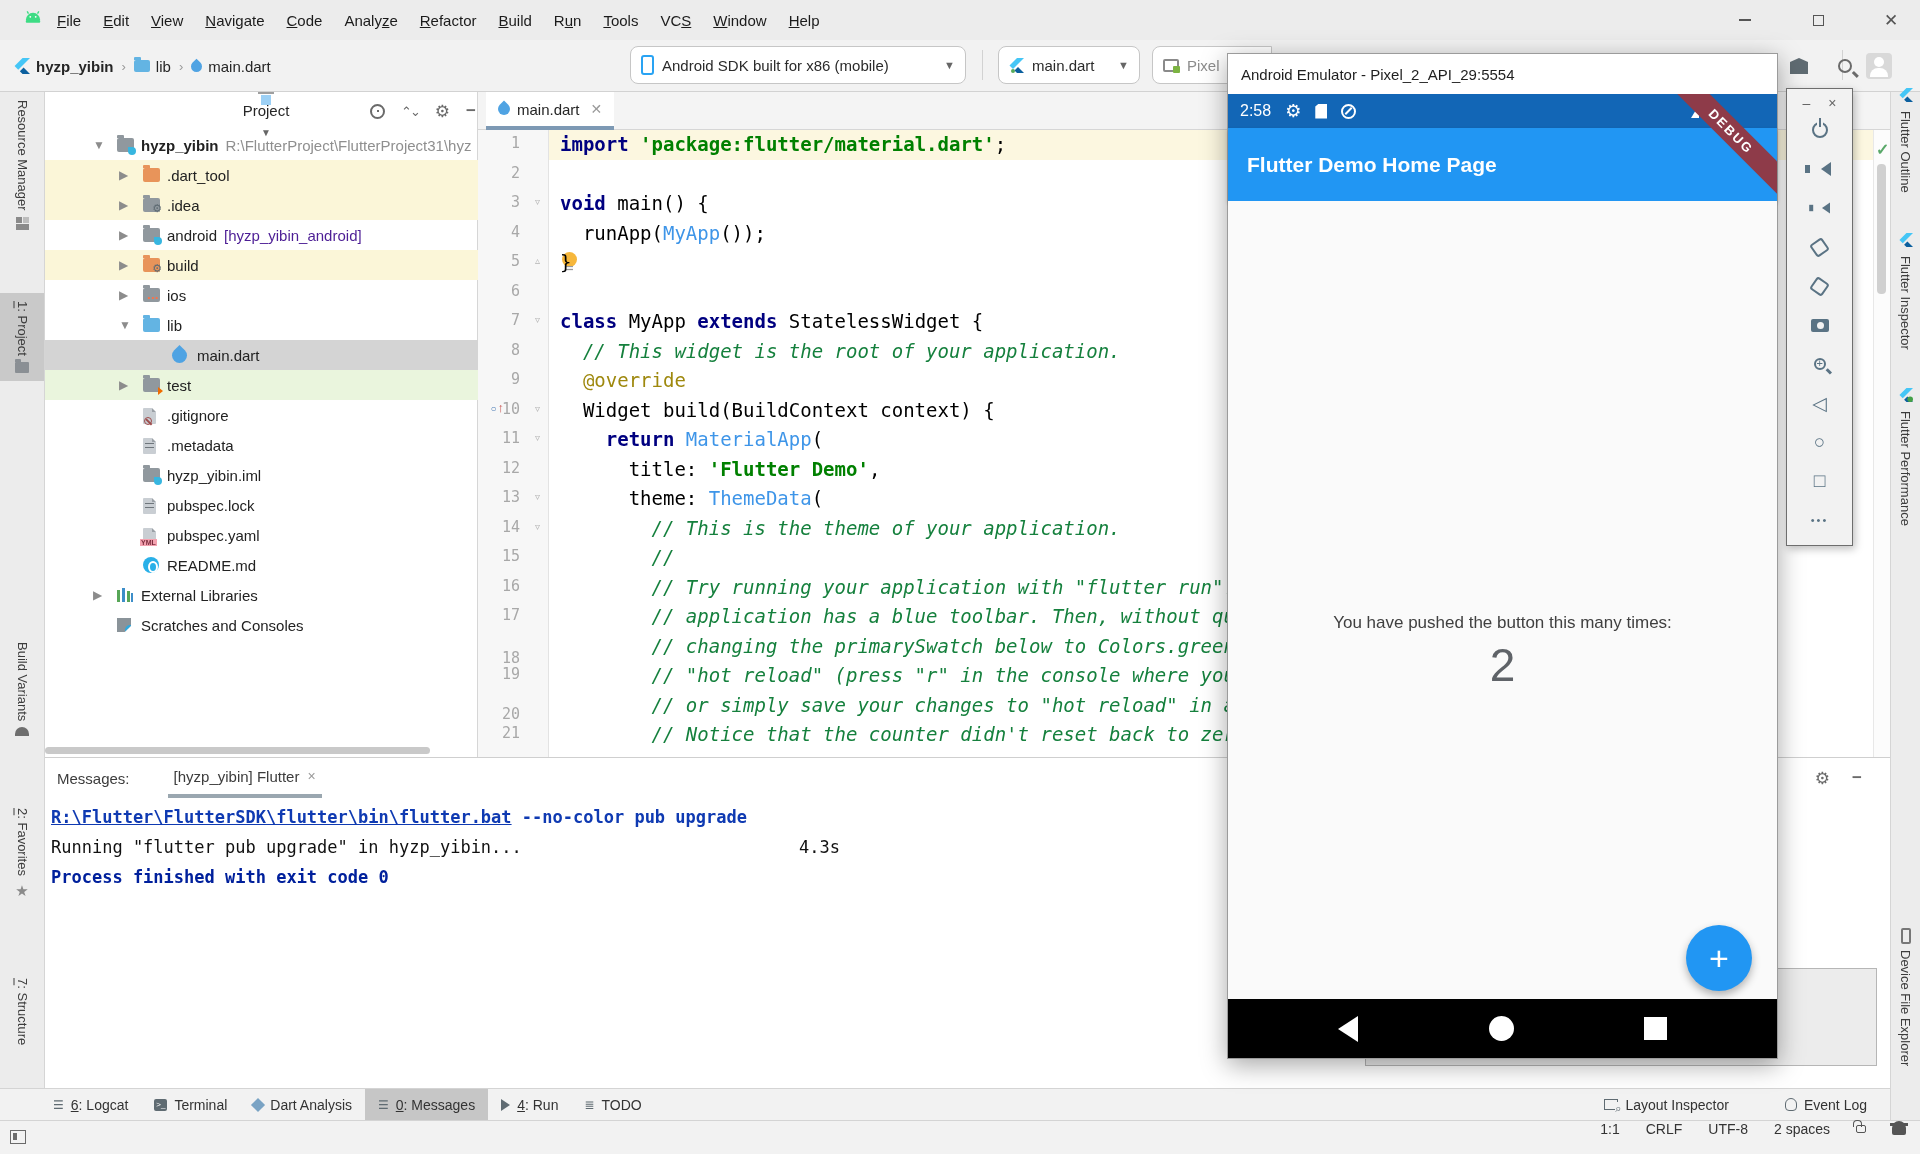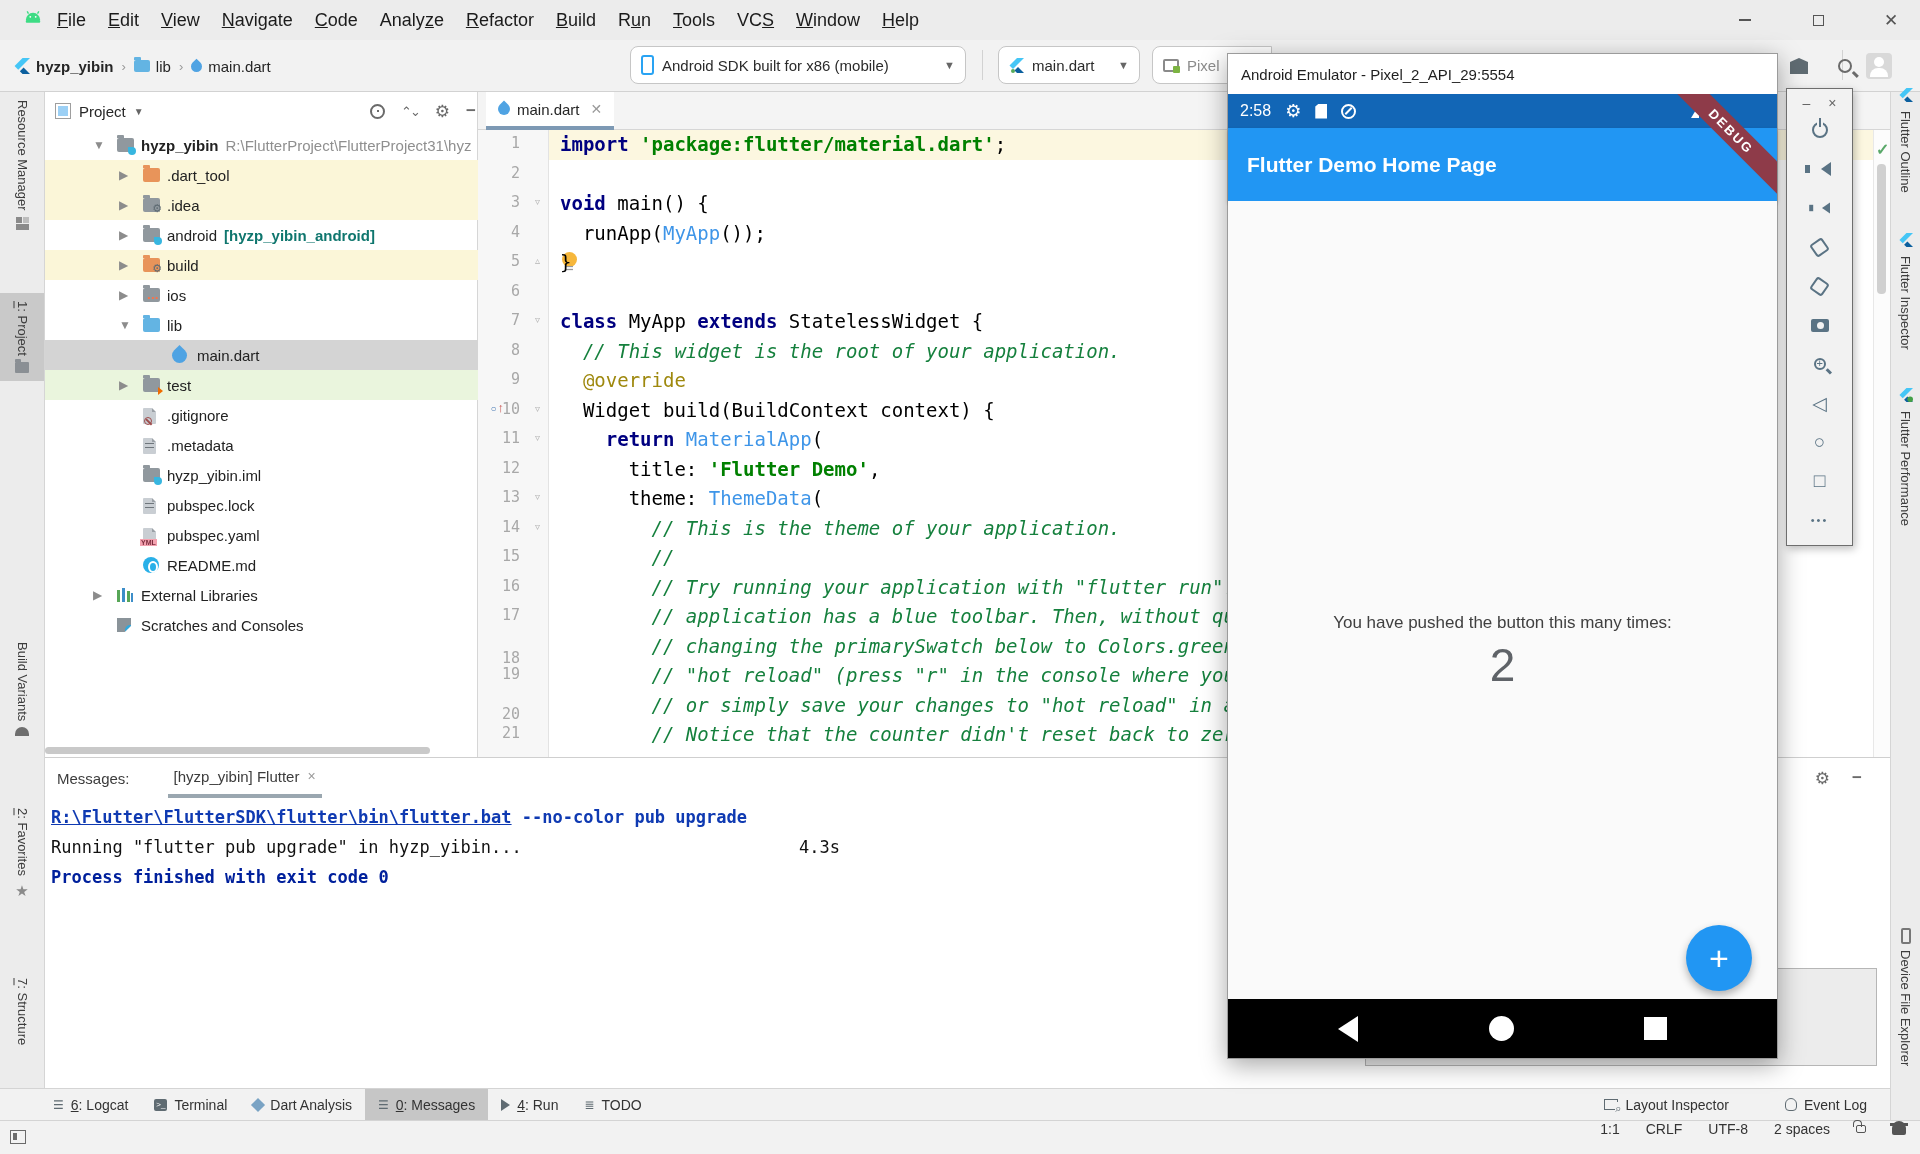--- a/index.html
+++ b/index.html
@@ -5,21 +5,21 @@
   * { margin:0; padding:0; box-sizing:border-box; }
   html,body { width:1920px; height:1154px; overflow:hidden; background:#ececec;
               font-family:"Liberation Sans", sans-serif; }
   .abs { position:absolute; }
   u { text-decoration:underline; }
 
   
   #menubar { left:0; top:0; width:1920px; height:40px; background:#ececec; }
   #android-logo { left:22px; top:11px; width:22px; height:18px; }
   #menu-items { left:46px; top:0; height:40px; display:flex; align-items:center; }
-  #menu-items .menu-item { padding:0 11px; font-size:18px; color:#1b1b1b; cursor:default; }
+  #menu-items .menu-item { padding:0 11px; font-size:15px; color:#1b1b1b; cursor:default; }
   #win-title { left:800px; top:0; height:40px; line-height:40px; font-size:15px; color:#9f9f9f;
                width:900px; white-space:nowrap; overflow:hidden; }
   .win-btn { top:0; width:46px; height:40px; display:flex; align-items:center; justify-content:center; color:#444; }
   #btn-min { left:1722px; } #btn-max { left:1795px; } #btn-close { left:1868px; }
   .glyph-min { width:12px; height:2px; background:#555; }
   .glyph-max { width:11px; height:11px; border:1.5px solid #555; }
   .glyph-close { font-size:17px; color:#555; line-height:1; }
 
   
   #toolbar { left:0; top:40px; width:1920px; height:52px; background:#f2f2f2; border-bottom:1px solid #d2d2d2; }
@@ -57,42 +57,42 @@
       linear-gradient(#8a8a8a,#8a8a8a) 0 7px/13px 6px no-repeat; }
   .folder-mini { width:14px; height:11px; background:#8a8f94; border-radius:1px; position:relative; }
   .folder-mini::before { content:""; position:absolute; left:0; top:-3px; width:6px; height:3px; background:#8a8f94; border-radius:1px 1px 0 0; }
   .android-mini { width:14px; height:9px; background:#6e6e6e; border-radius:7px 7px 0 0; }
   .star-mini { color:#8a8a8a; font-size:15px; }
   .phone-mini { width:10px; height:16px; border:2px solid #777; border-radius:2px; }
 
   
   #project-panel { left:45px; top:92px; width:433px; height:665px; background:#fff; border-right:1px solid #d6d6d6; }
   #proj-header { left:0; top:0; width:100%; height:38px; display:flex; align-items:center; padding-left:10px; gap:8px;
-                 font-size:15px; color:#262626; }
+                 font-size:15px; color:#262626;flex-direction:column; }
   .proj-widget-icon { width:16px; height:16px; background:#fff; border:1px solid #9e9e9e; position:relative; }
   .proj-widget-icon::after { content:""; position:absolute; left:2px; top:2px; width:10px; height:10px; background:#9cd0f5; }
   #proj-header .caret { font-size:10px; color:#666; }
   #proj-header-icons { position:absolute; left:325px; top:0; height:38px; display:flex; align-items:center; gap:16px; color:#6a6a6a; }
   .crosshair { width:15px; height:15px; border:2px solid #6a6a6a; border-radius:50%; position:relative; }
   .crosshair::after { content:""; position:absolute; left:4.5px; top:4.5px; width:2px; height:2px; background:#6a6a6a; }
   .collapse-ic { font-size:13px; letter-spacing:-2px; }
   .gear-glyph { font-size:17px; color:#6a6a6a; }
   .minus-glyph { font-size:17px; color:#6a6a6a; font-weight:bold; }
 
   #tree { left:0; top:38px; width:433px; }
   .tree-row { position:relative; height:30px; display:flex; align-items:center; font-size:15px; color:#222;
               white-space:nowrap; overflow:hidden; }
   .tree-row.yellow { background:#fbf6d8; }
   .tree-row.green  { background:#eaf5dd; }
   .tree-row.selected { background:#d4d4d4; }
   .tree-arrow { position:absolute; font-size:12px; color:#8c8c8c; }
   .tree-icon  { position:absolute; width:17px; height:14px; }
   .tree-label { position:absolute; }
   .tree-extra { color:#8f8f8f; margin-left:7px; font-weight:normal; }
-  .tree-extra.dark { color:#0f766e; font-weight:bold;margin-top:36px; }
+  .tree-extra.dark { color:#4c1d95; font-weight:normal;margin-top:36px; }
   .b { font-weight:bold; }
   
   .i-folder { background:#90989e; border-radius:2px; position:relative; }
   .i-folder::before { content:""; position:absolute; left:0; top:-3px; width:7px; height:3px; background:#90989e; border-radius:1px 1px 0 0; }
   .i-folder.orange, .i-folder.orange::before { background:#e8945a; }
   .i-folder.blue,   .i-folder.blue::before   { background:#63b4e3; }
   .i-dec { position:absolute; font-size:9px; line-height:1; }
   .dec-gear { right:-2px; bottom:-2px; color:#5d6a72; font-size:11px; }
   .dec-dots { right:1px; bottom:0px; color:#ff7043; font-size:8px; letter-spacing:1px; }
   .dec-flutter { right:-2px; bottom:-3px; width:8px; height:8px; background:#37b6e0; border-radius:0 50% 50% 50%; }

